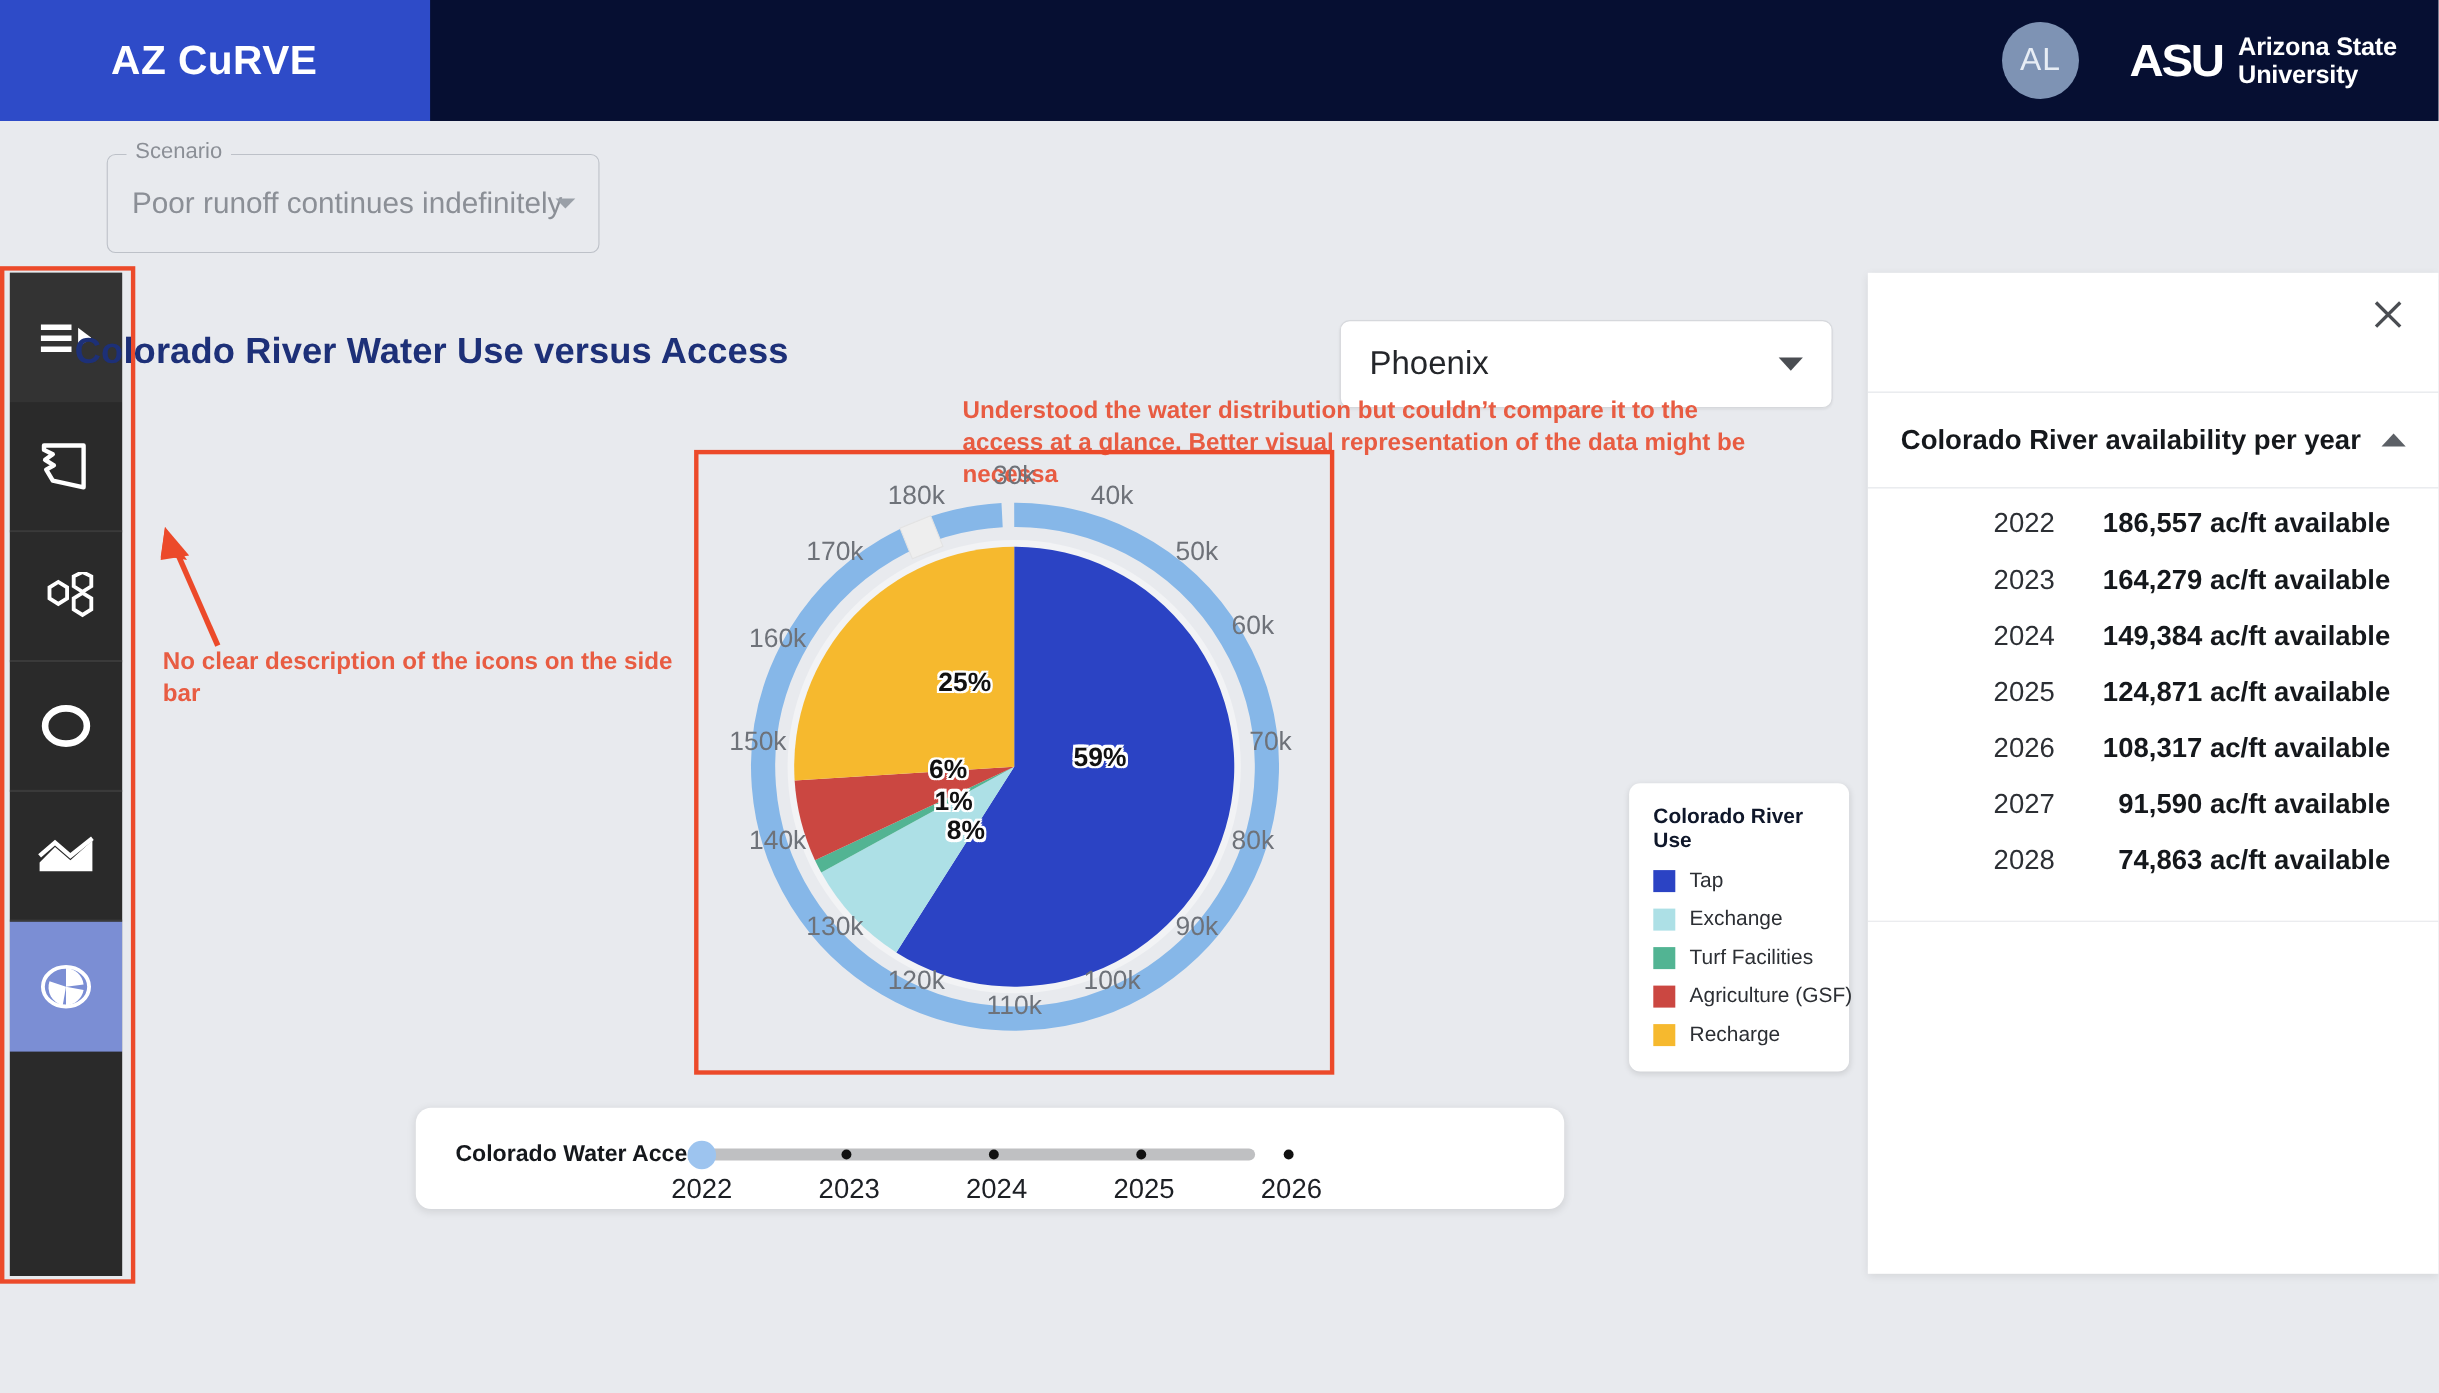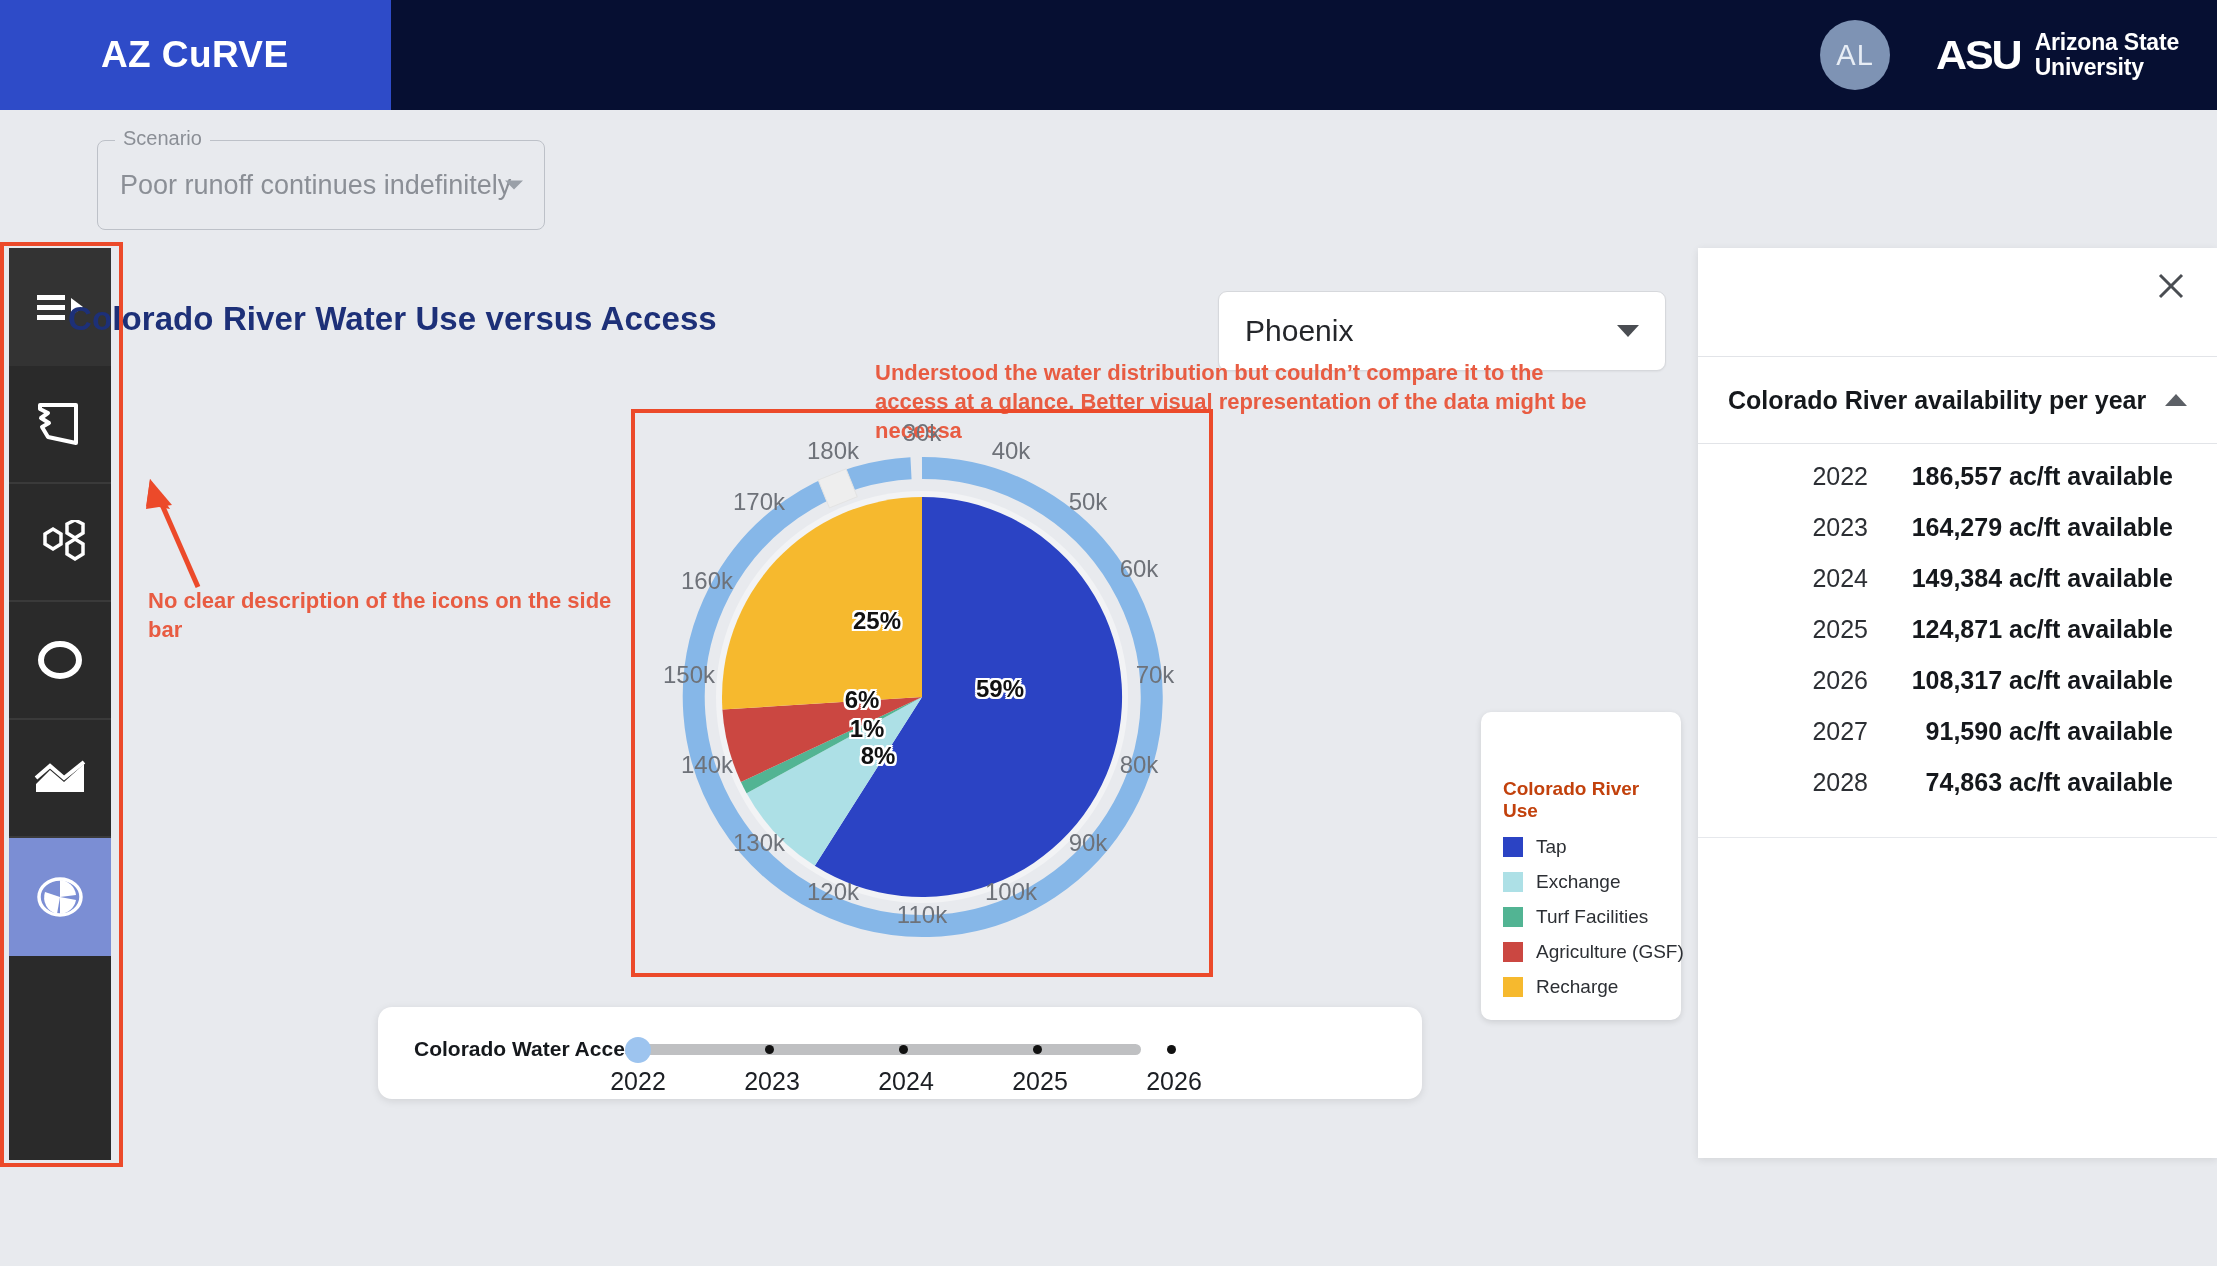--- a/index.html
+++ b/index.html
@@ -145,21 +145,21 @@
   }
 
   
   .legend-card {
     position: absolute; left: 1481px; top: 712px; width: 200px;
     background: #ffffff; border-radius: 10px;
     padding: 20px 22px 22px 22px;
     box-shadow: 0 2px 6px rgba(0,0,0,0.12);
   }
   .legend-title {
-    font-size: 19px; font-weight: bold; color: #c2410c; margin-bottom: 14px; margin-top: 46px;
+    font-size: 19px; font-weight: bold; color: #0f172a; margin-bottom: 14px;
   }
   .legend-row {
     display: flex; align-items: center; gap: 13px; margin-bottom: 13px;
   }
   .legend-row:last-child { margin-bottom: 0; }
   .legend-swatch { width: 20px; height: 20px; flex: 0 0 20px; }
   .legend-label { font-size: 19px; color: #2c2f34; white-space: nowrap; }
 
   
   .slider-card {

